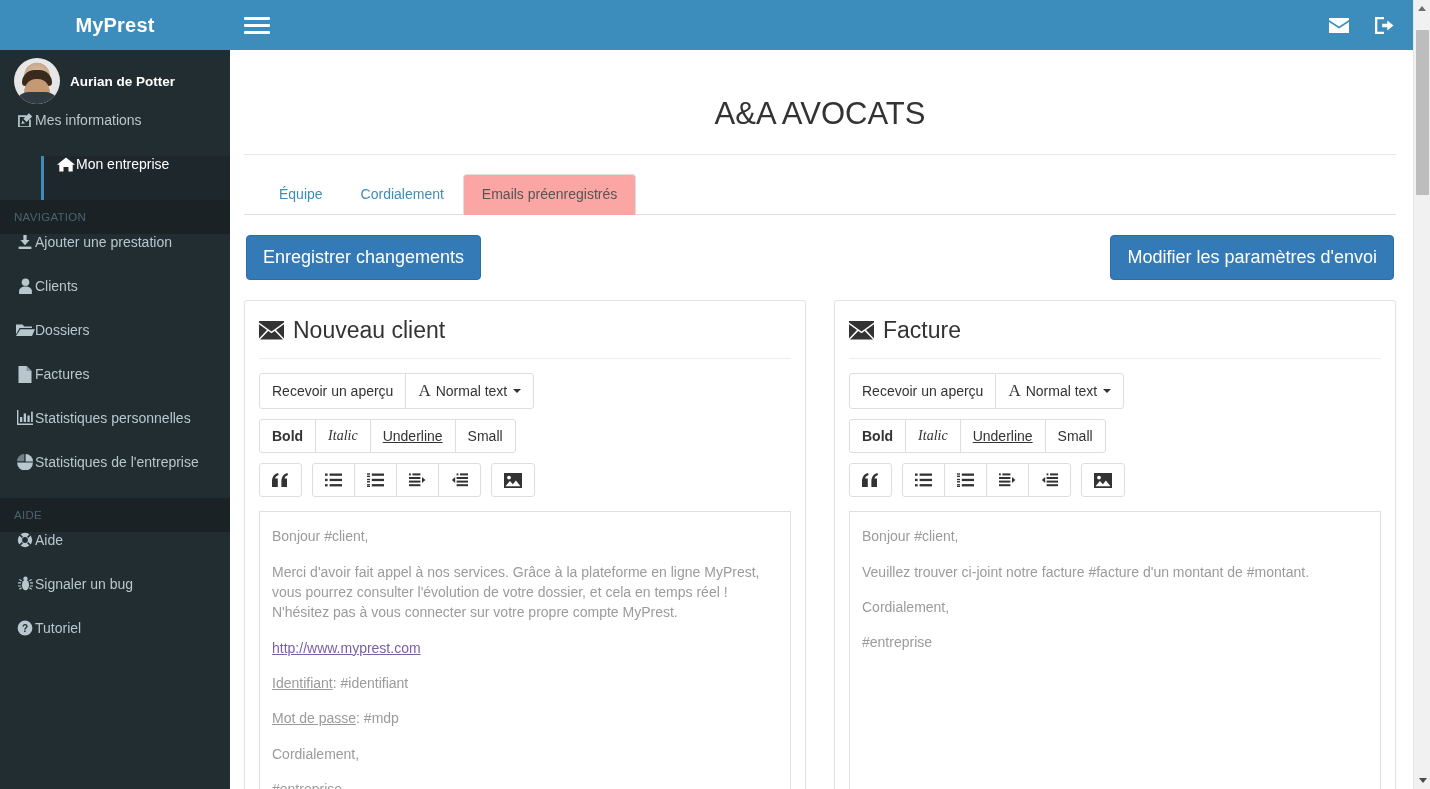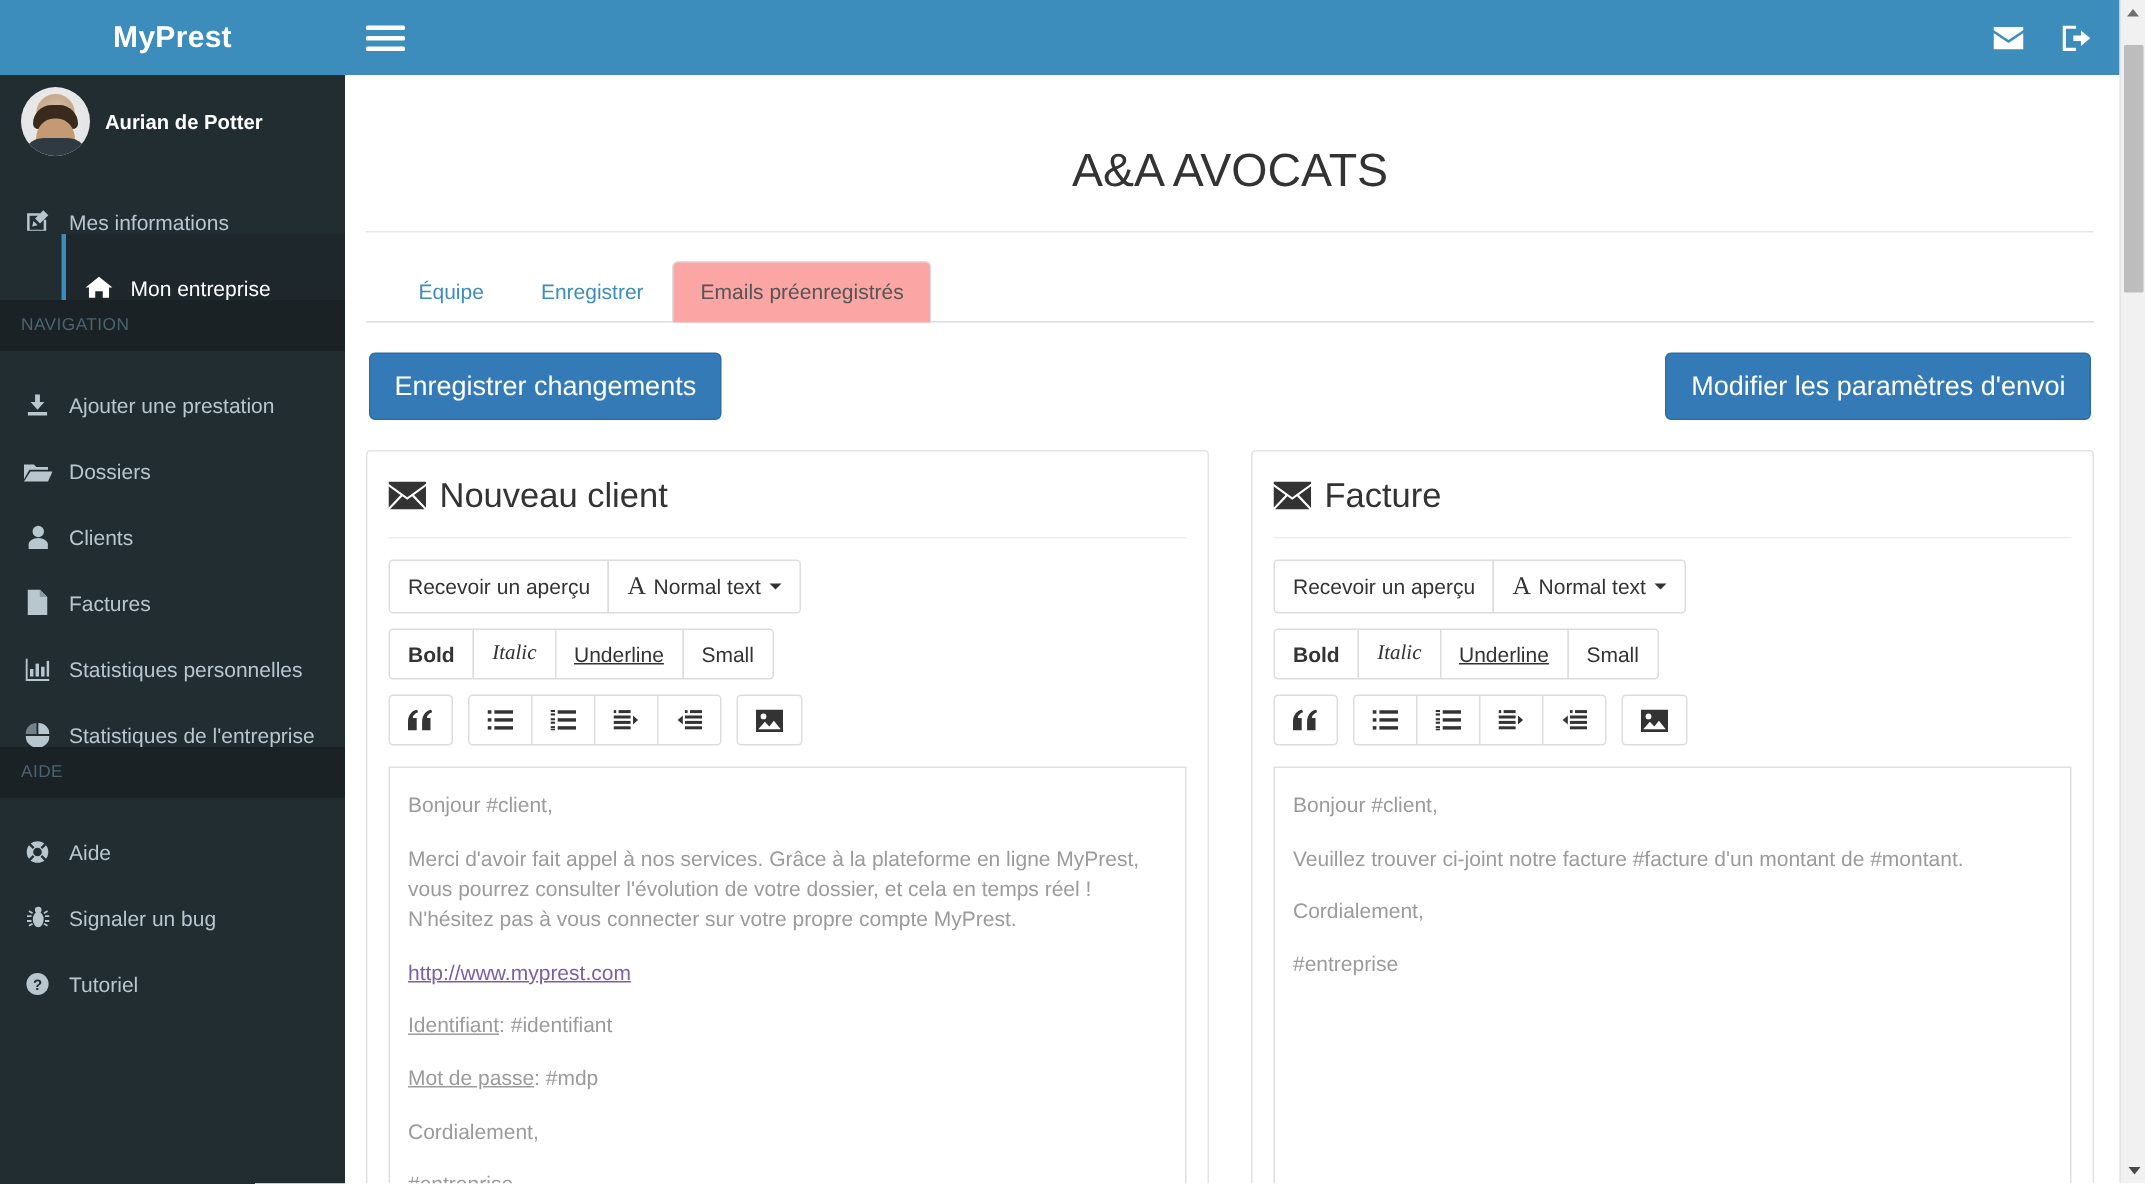--- a/index.html
+++ b/index.html
@@ -47,21 +47,21 @@
   }
   .avatar .torso {
     position: absolute; left: 50%; bottom: -2px;
     transform: translateX(-50%);
     width: 44px; height: 14px; border-radius: 18px 18px 0 0;
     background: #2f3a42;
   }
   .user-name { color: #fff; font-size: 13.5px; font-weight: bold; }
 
   .nav-item {
-    display: flex; align-items: flex-end; gap: 11px;
+    display: flex; align-items: flex-start; 
     height: 44px; padding: 0 8px 0 12px;
     color: #b8c7ce; font-size: 14px;
     border-left: 3px solid transparent;
     text-decoration: none; cursor: pointer;
   }
   .nav-item .ic {
     width: 20px; display: flex; align-items: center; justify-content: center;
     flex: none; color: #b8c7ce;
   }
   .nav-item.active {
@@ -223,36 +223,36 @@
         <svg width="16" height="16" viewBox="0 0 16 16" fill="currentColor">
           <path d="M6.4 1h3.2v5h3L8 11.2 3.4 6h3z"></path>
             <path d="M1.6 12.6h12.8V15H1.6z"></path>
         </svg>
       </span>
       <span>Ajouter une prestation</span>
     </div>
 
     <div class="nav-item">
       <span class="ic">
+        <svg width="15" height="16" viewBox="0 0 14 16" fill="currentColor">
+          <circle cx="7" cy="4.3" r="3.8"></circle>
+            <path d="M7 8.6c3.6 0 6.4 2.1 6.4 4.3V16H.6v-3.1C.6 10.7 3.4 8.6 7 8.6z"></path>
+        </svg>
+      </span>
+      <span>Clients</span>
+    </div>
+
+    <div class="nav-item">
+      <span class="ic">
         <svg width="19" height="15" viewBox="0 0 19 15" fill="currentColor">
           <path d="M0 2.6h6.6l1.6 1.8H16v1.7H3.6L0 12.5z"></path>
             <path d="M4.3 7.3H19L16 14H0z"></path>
         </svg>
       </span>
       <span>Dossiers</span>
-    </div>
-
-    <div class="nav-item">
-      <span class="ic">
-        <svg width="15" height="16" viewBox="0 0 14 16" fill="currentColor">
-          <circle cx="7" cy="4.3" r="3.8"></circle>
-            <path d="M7 8.6c3.6 0 6.4 2.1 6.4 4.3V16H.6v-3.1C.6 10.7 3.4 8.6 7 8.6z"></path>
-        </svg>
-      </span>
-      <span>Clients</span>
     </div>
 
     <div class="nav-item">
       <span class="ic">
         <svg width="14" height="17" viewBox="0 0 13 17" fill="currentColor">
           <path d="M0 0h8l5 5v12H0z"></path>
             <path d="M8 0l5 5H8z" fill="#8a9aa3"></path>
         </svg>
       </span>
       <span>Factures</span>
@@ -341,21 +341,21 @@
         </span>
       </div>
     </div>
 
     <div class="content">
 
       <h1 class="page-title">A&amp;A AVOCATS</h1>
 
       <div class="tabs">
         <div class="tab">Équipe</div>
-        <div class="tab">Enregistrer</div>
+        <div class="tab">Cordialement</div>
         <div class="tab active">Emails préenregistrés</div>
       </div>
 
       <div class="btn-row">
         <button class="btn">Enregistrer changements</button>
         <button class="btn">Modifier les paramètres d'envoi</button>
       </div>
 
       <div class="panels">
 

